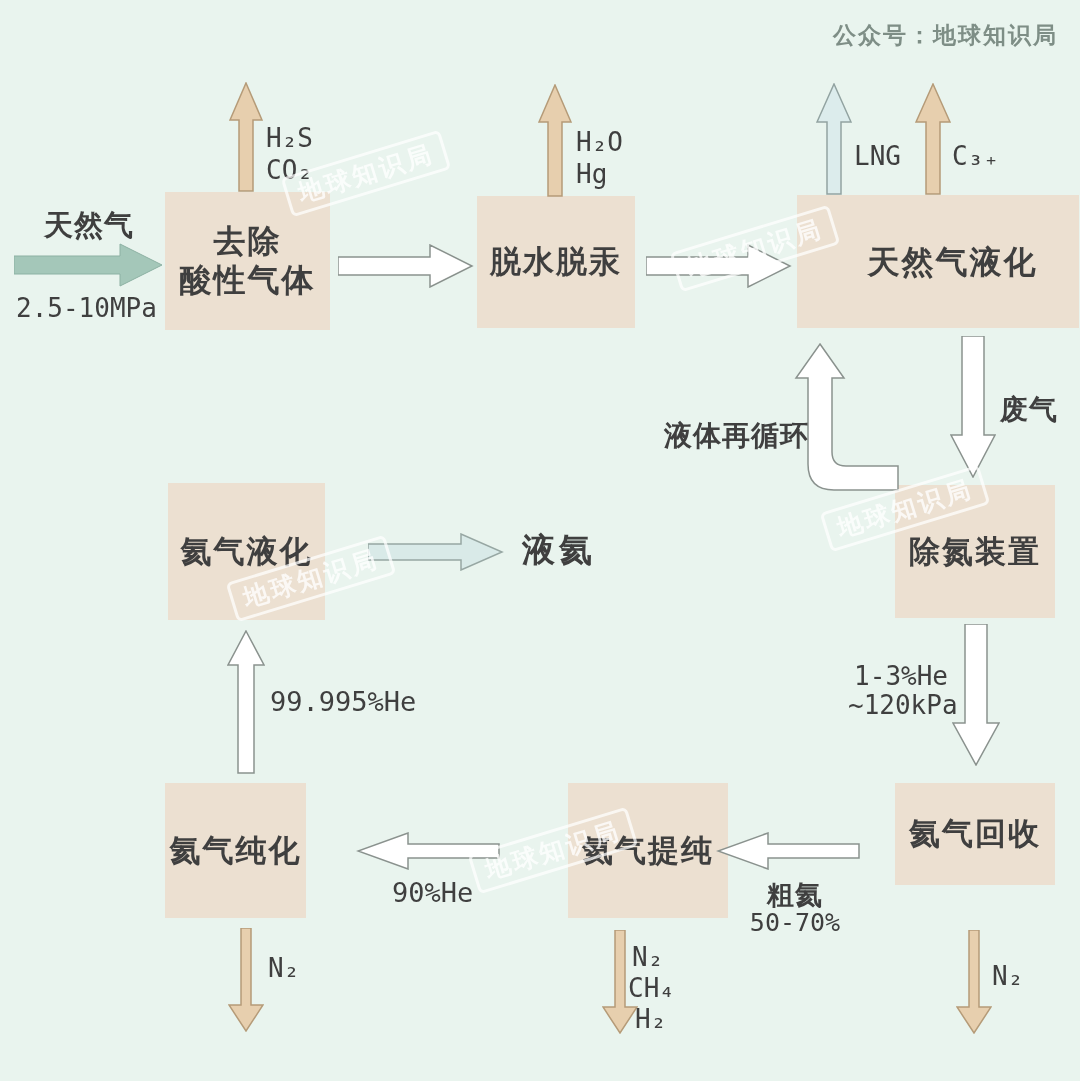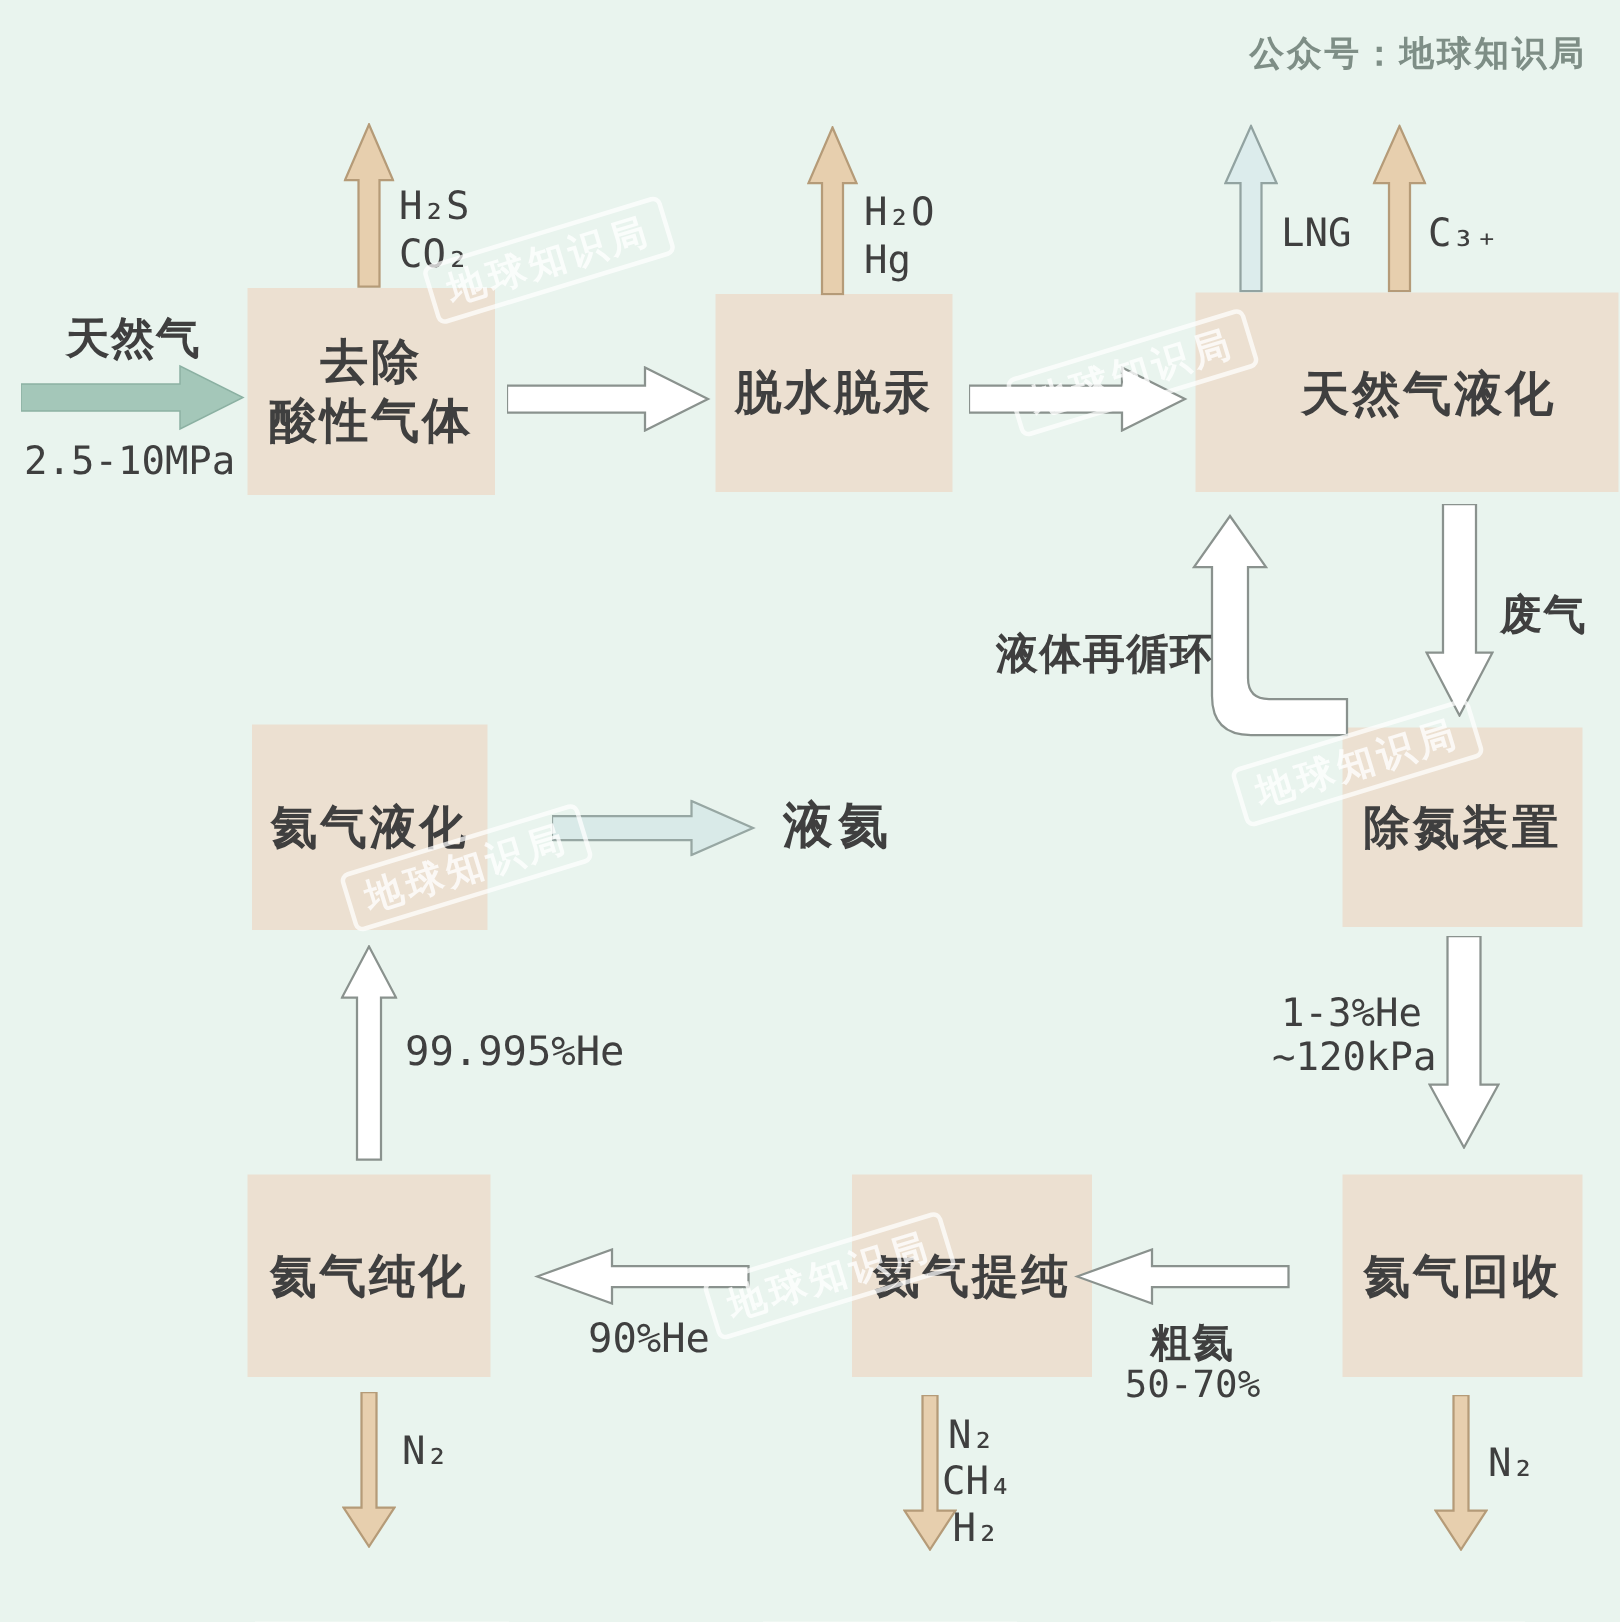--- a/index.html
+++ b/index.html
@@ -83,29 +83,29 @@
   </div>
 
   <div class="box" style="left:895px;top:485px;width:160px;height:133px;">
     <div>除氮装置</div>
   </div>
 
   <div class="box" style="left:168px;top:483px;width:157px;height:137px;">
     <div>氦气液化</div>
   </div>
 
-  <div class="box" style="left:165px;top:783px;width:162px;height:135px;">
+  <div class="box" style="left:165px;top:783px;width:141px;height:135px;">
     <div>氦气纯化</div>
   </div>
 
   <div class="box" style="left:535px;top:783px;width:160px;height:135px;margin-left:33px;">
     <div>氦气提纯</div>
   </div>
 
-  <div class="box" style="left:895px;top:783px;width:160px;height:135px;">
+  <div class="box" style="left:895px;top:783px;width:160px;height:102px;">
     <div>氦气回收</div>
   </div>
 
   <svg class="arrow-svg" style="left:14px;top:243px;" width="150" height="44">
     <polygon points="0,13 106,13 106,1 148,22 106,43 106,31 0,31" fill="#a4c7b9" stroke="#8cb1a3" stroke-width="1"></polygon>
   </svg>
 
   <svg class="arrow-svg" style="left:338px;top:244px;" width="136" height="44">
     <polygon points="0,13 92,13 92,1 134,22 92,43 92,31 0,31" fill="#ffffff" stroke="#8a928e" stroke-width="1.5"></polygon>
   </svg>

